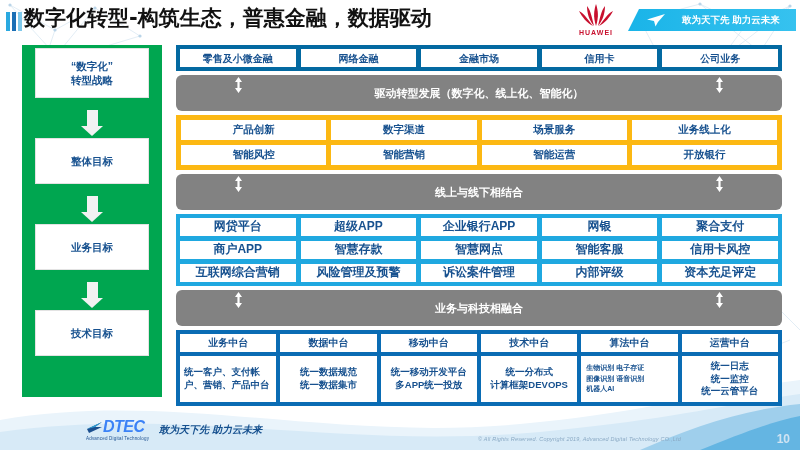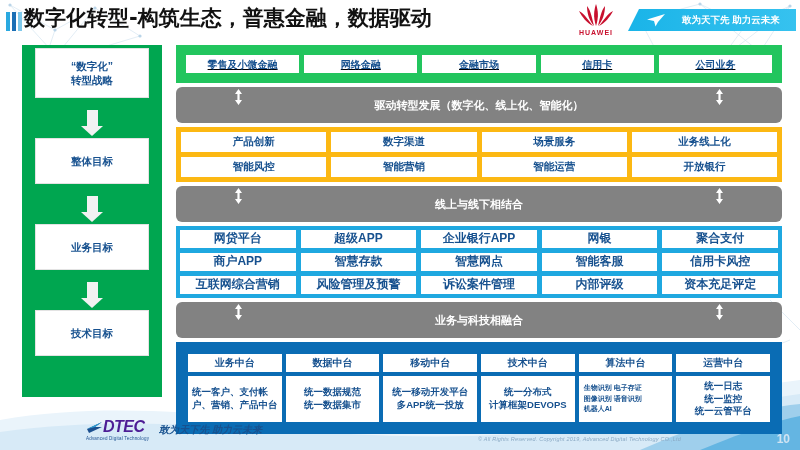--- a/index.html
+++ b/index.html
@@ -59,24 +59,24 @@
   .arrow-shape::after{
     content:"";position:absolute;left:-5.5px;top:16px;
     border-left:11px solid transparent;border-right:11px solid transparent;
     border-top:10px solid #f2f2f2;
   }
 
   
   .content{position:absolute;left:176px;top:5px;width:606px;}
 
   .band{box-sizing:border-box;}
-  .band-green{background:#22c55e;padding:10px;text-decoration:underline;}
+  .band-green{background:#0369a1;padding:4px;}
   .band-orange{background:#fcb813;padding:5px;}
   .band-cyan{background:#1fa8e0;padding:4px;}
-  .band-blue{background:#0a6cb4;padding:12px;}
+  .band-blue{background:#0a6cb4;padding:4px;}
 
   .row{display:flex;gap:5px;}
   .row + .row{margin-top:5px;}
   .cell{
     flex:1;background:#fff;display:flex;align-items:center;justify-content:center;
     text-align:center;color:#17518f;font-size:10px;font-weight:bold;
     height:18px;line-height:1.1;
   }
   .band-orange .cell{height:20px;font-size:10.5px;}
   .band-cyan .cell{height:18px;font-size:12px;}
@@ -105,21 +105,21 @@
     padding:0 3px;box-sizing:border-box;
   }
   .mid-body.tiny{font-size:7px;line-height:1.5;text-align:left;padding:0 5px;justify-content:flex-start;}
   .mid-body.left{text-align:left;justify-content:flex-start;padding:0 4px;}
 
   
   .footer{position:absolute;left:0;top:412px;width:800px;height:38px;z-index:5;}
   .dtec{position:absolute;left:86px;top:6px;display:flex;align-items:center;}
   .dtec-logo{display:flex;flex-direction:column;align-items:flex-start;}
   .dtec-main{display:flex;align-items:center;}
-  .dtec-word{font-size:16px;font-weight:bold;color:#4c1d95;letter-spacing:-0.5px;font-style:italic;}
+  .dtec-word{font-size:16px;font-weight:bold;color:#3b82f6;letter-spacing:-0.5px;font-style:italic;}
   .dtec-sub{font-size:4.5px;color:#1b4f8f;letter-spacing:0.2px;margin-top:0px;}
   .dtec-slogan{font-size:10px;font-weight:bold;color:#17518f;margin-left:10px;font-style:italic;white-space:nowrap;}
   .copyright{
     position:absolute;left:478px;top:24px;font-size:5.5px;color:#8aa9c4;font-style:italic;
     white-space:nowrap;letter-spacing:0.2px;
   }
   .pagenum{position:absolute;right:10px;top:20px;font-size:12px;font-weight:bold;color:#cfe3f2;}
 </style>
 </head>
 <body>

